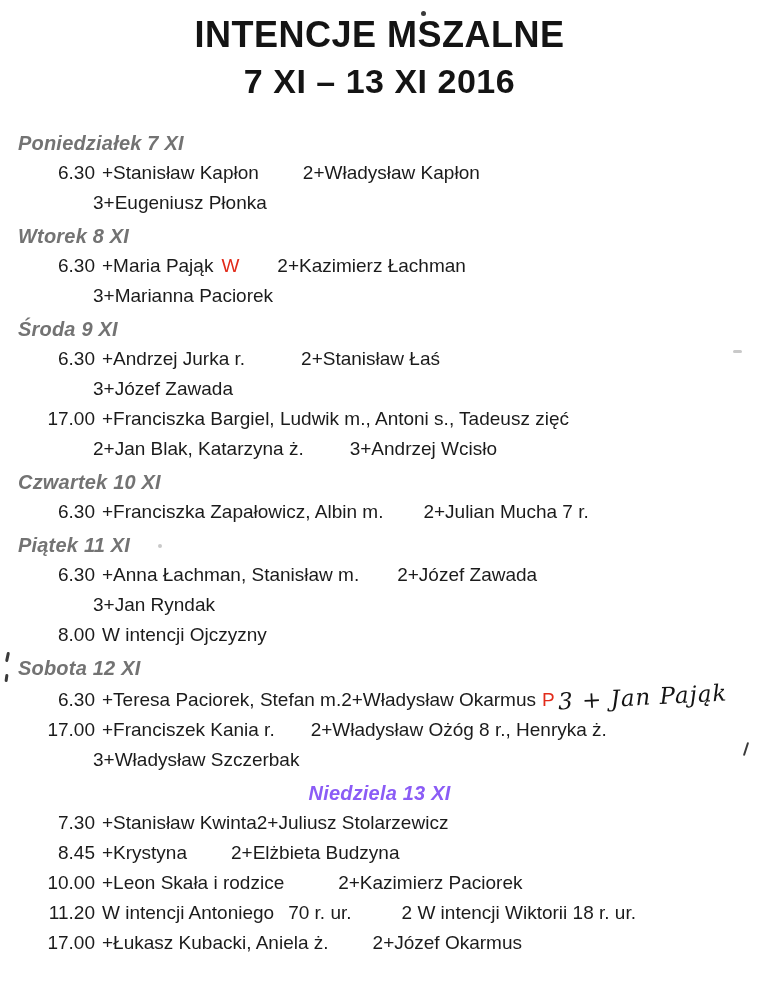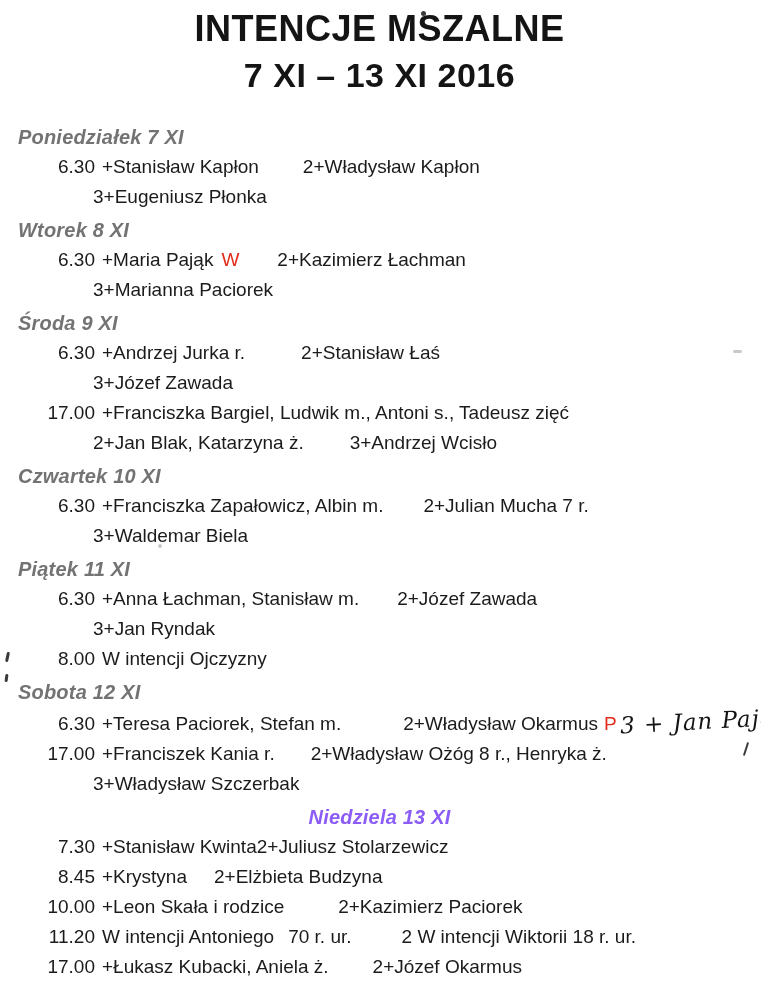--- a/index.html
+++ b/index.html
@@ -4,21 +4,21 @@
 <style>
   html,body{margin:0;padding:0;}
   body{
     width:761px;height:990px;
     background:#ffffff;
     font-family:"Liberation Sans",sans-serif;
     color:#1a1a1a;
     position:relative;
     overflow:hidden;
   }
-  .page{padding:6px 20px 0 18px;position:relative;}
+  .page{padding:12px 20px 0 18px;position:relative;}
   .title1{
     font-size:36px;line-height:46px;font-weight:700;
     text-align:center;margin:0;letter-spacing:0.5px;color:#141414;
   }
   .title2{
     font-size:34px;line-height:46px;font-weight:700;
     text-align:center;margin:0 0 24px 0;letter-spacing:0.5px;color:#141414;
   }
   .day{margin:0 0 3px 0;}
   .day-h{
@@ -83,58 +83,55 @@
     <div class="line indent">
       <span class="seg">2+Jan Blak, Katarzyna ż.</span><span class="seg" style="margin-left:46px">3+Andrzej Wcisło</span>
     </div>
   </section>
 
   <section class="day">
     <h3 class="day-h">Czwartek 10 XI</h3>
     <div class="line">
       <span class="time">6.30</span><span class="seg">+Franciszka Zapałowicz, Albin m.</span><span class="seg" style="margin-left:40px">2+Julian Mucha 7 r.</span>
     </div>
-    <div class="line indent">
-      <span class="seg">3+Waldemar Biela</span>
-    </div>
   </section>
 
   <section class="day">
     <h3 class="day-h">Piątek 11 XI</h3>
     <div class="line">
       <span class="time">6.30</span><span class="seg">+Anna Łachman, Stanisław m.</span><span class="seg" style="margin-left:38px">2+Józef Zawada</span>
     </div>
     <div class="line indent">
       <span class="seg">3+Jan Ryndak</span>
     </div>
     <div class="line">
       <span class="time">8.00</span><span class="seg">W intencji Ojczyzny</span>
     </div>
   </section>
 
   <section class="day">
     <h3 class="day-h">Sobota 12 XI</h3>
     <div class="line">
-      <span class="time">6.30</span><span class="seg">+Teresa Paciorek, Stefan m.</span><span class="seg" style="margin-left:62px">2+Władysław Okarmus</span><span class="seg red-mark" style="margin-left:6px">P</span><span class="hand" style="margin-left:3px">3 + Jan Pająk</span>
+      <span class="time">6.30</span><span class="seg">+Teresa Paciorek, Stefan m.</span><span class="seg" style="">2+Władysław Okarmus</span><span class="seg red-mark" style="margin-left:6px">P</span><span class="hand" style="margin-left:3px">3 + Jan Pająk</span>
     </div>
     <div class="line">
       <span class="time">17.00</span><span class="seg">+Franciszek Kania r.</span><span class="seg" style="margin-left:36px">2+Władysław Ożóg 8 r., Henryka ż.</span>
     </div>
     <div class="line indent">
       <span class="seg">3+Władysław Szczerbak</span>
     </div>
   </section>
 
   <section class="day">
     <h3 class="day-h red">Niedziela 13 XI</h3>
     <div class="line">
       <span class="time">7.30</span><span class="seg">+Stanisław Kwinta</span><span class="seg" style="">2+Juliusz Stolarzewicz</span>
     </div>
     <div class="line">
-      <span class="time">8.45</span><span class="seg">+Krystyna</span><span class="seg" style="margin-left:27px">2+Elżbieta Budzyna</span>
+      <span class="time">8.45</span><span class="seg">+Krystyna</span><span class="seg" style="margin-left:44px">2+Elżbieta Budzyna</span>
     </div>
     <div class="line">
       <span class="time">10.00</span><span class="seg">+Leon Skała i rodzice</span><span class="seg" style="margin-left:54px">2+Kazimierz Paciorek</span>
     </div>
     <div class="line">
       <span class="time">11.20</span><span class="seg">W intencji Antoniego</span><span class="seg" style="margin-left:14px">70 r. ur.</span><span class="seg" style="margin-left:50px">2 W intencji Wiktorii 18 r. ur.</span>
     </div>
     <div class="line">
       <span class="time">17.00</span><span class="seg">+Łukasz Kubacki, Aniela ż.</span><span class="seg" style="margin-left:44px">2+Józef Okarmus</span>
     </div>

